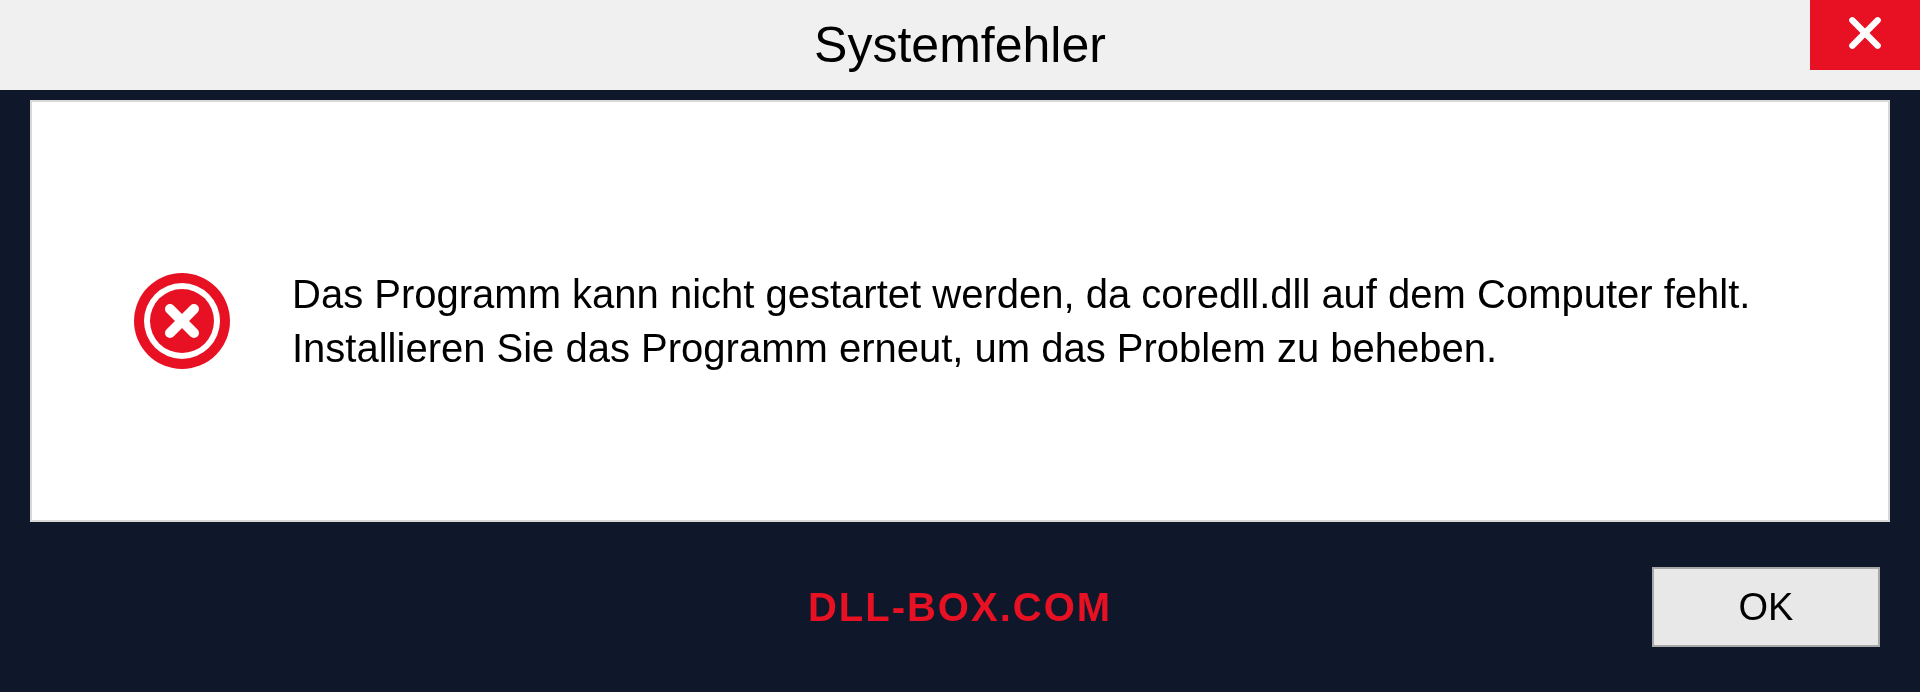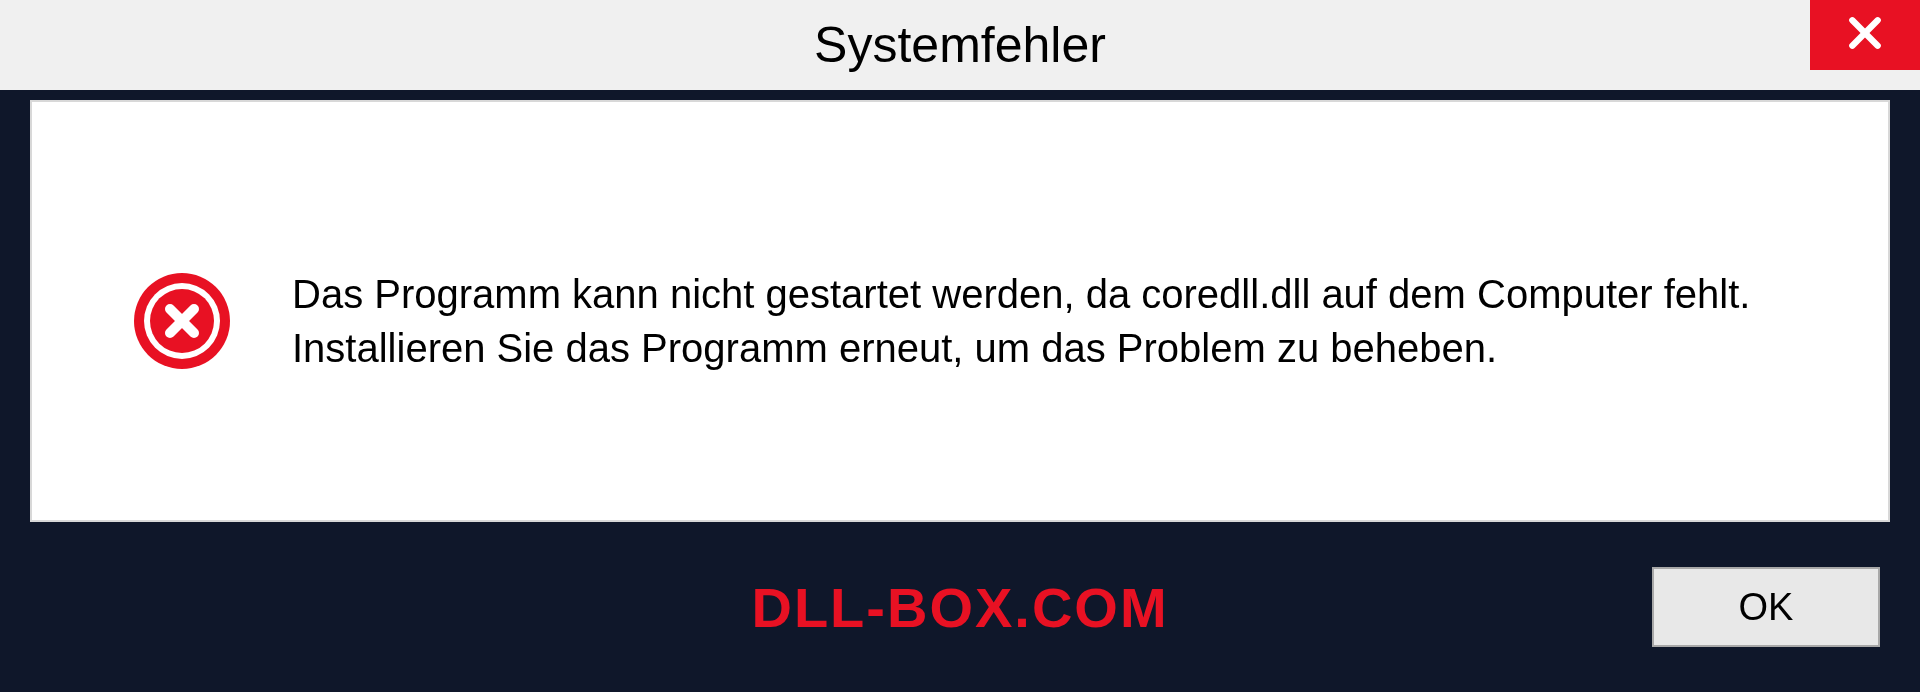--- a/index.html
+++ b/index.html
@@ -80,21 +80,21 @@
       display: flex;
       align-items: center;
       justify-content: flex-end;
       padding: 0 40px;
       position: relative;
     }
     .watermark {
       position: absolute;
       left: 50%;
       transform: translateX(-50%);
-      font-size: 56px;
+      font-size: 40px;
       font-weight: 900;
       color: #E81123;
       letter-spacing: 2px;
       font-family: Arial, Helvetica, sans-serif;
     }
     .ok-button {
       width: 228px;
       height: 80px;
       background: #e8e8e8;
       border: 2px solid #a8a8a8;

